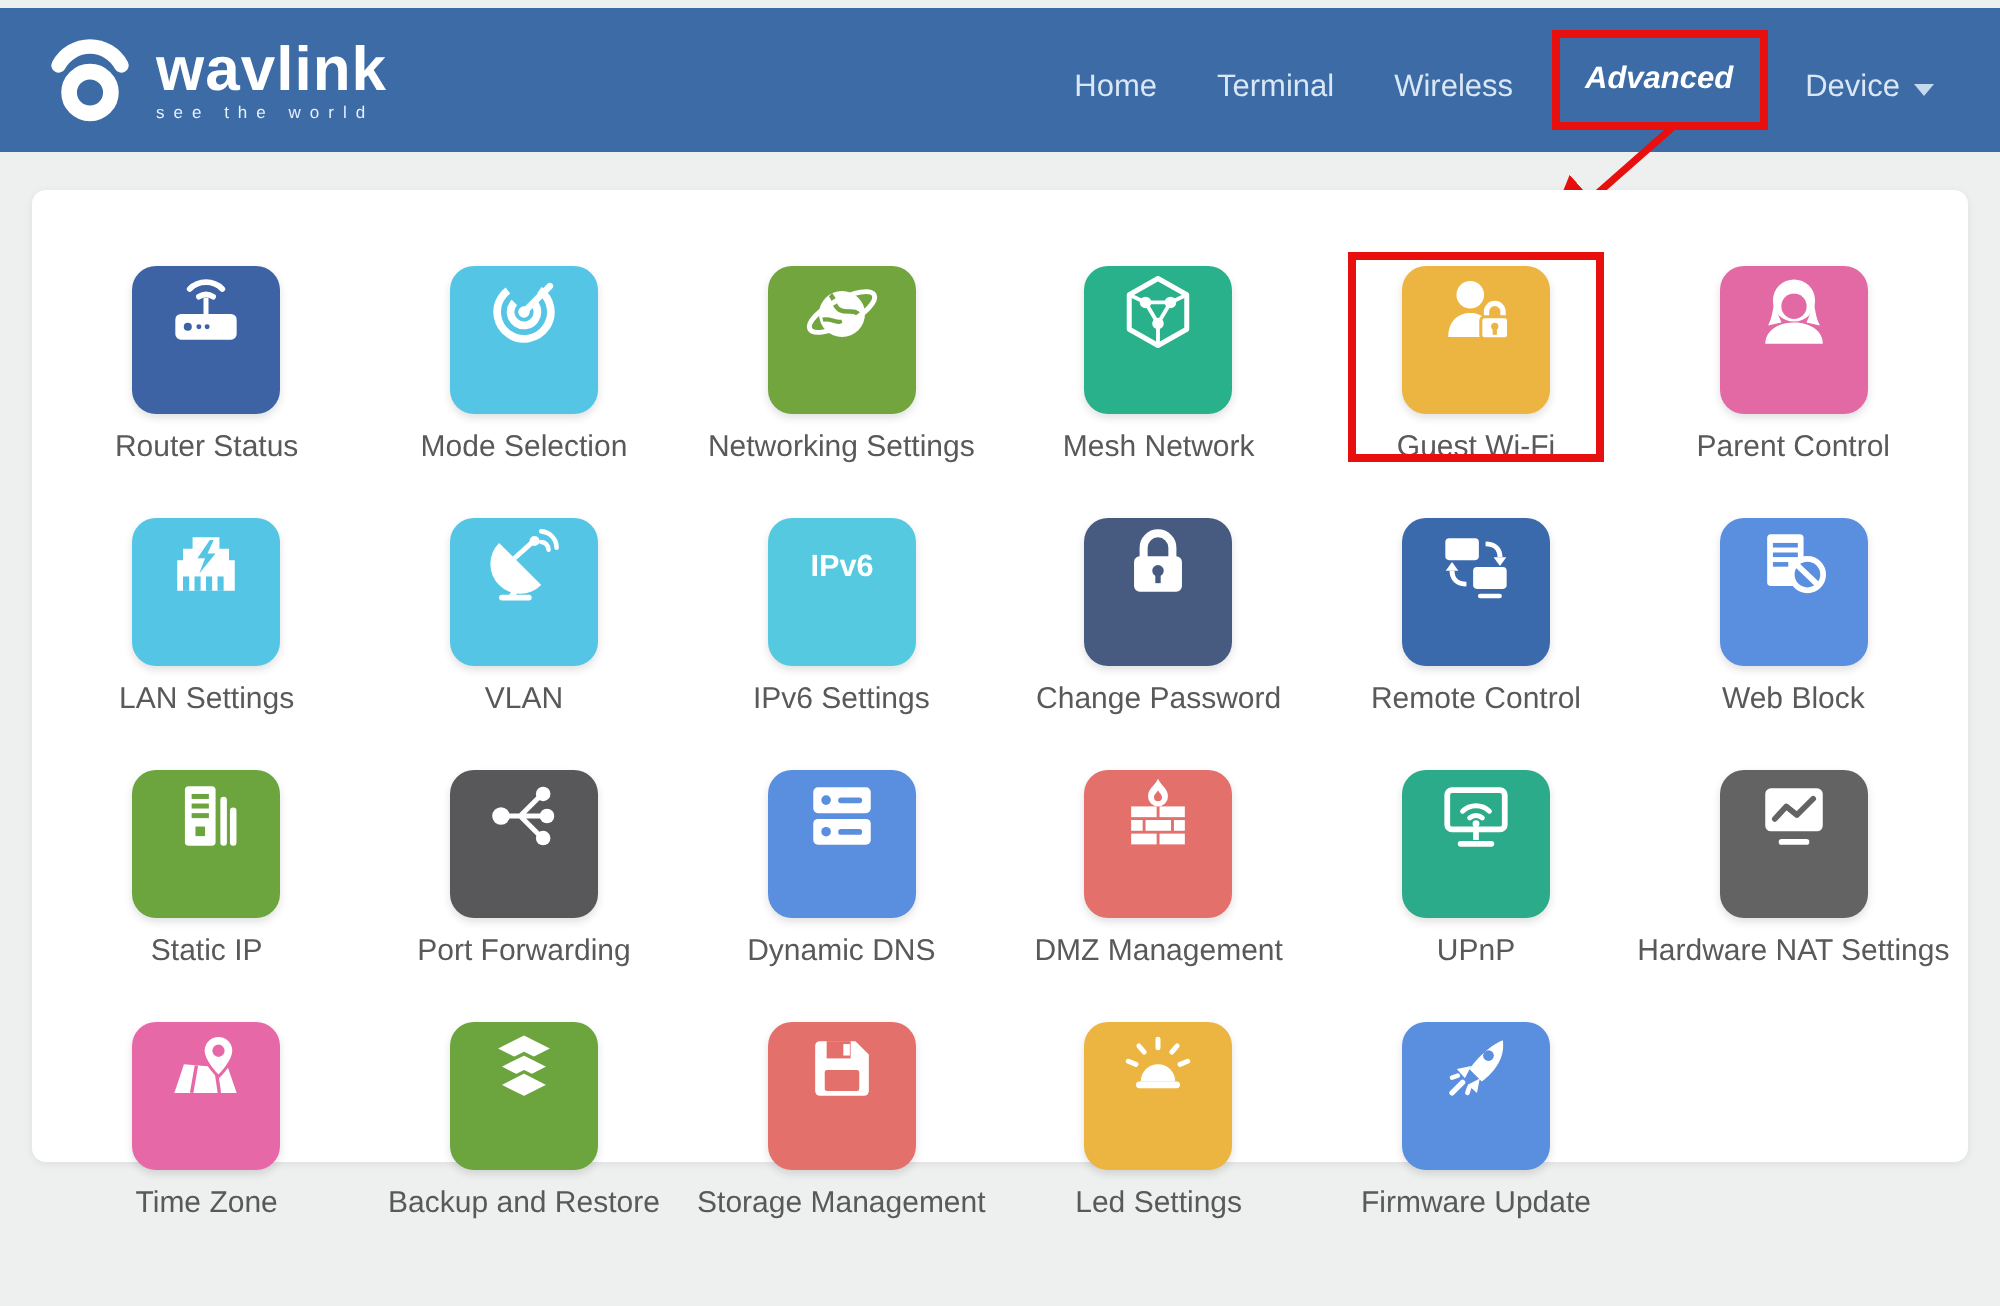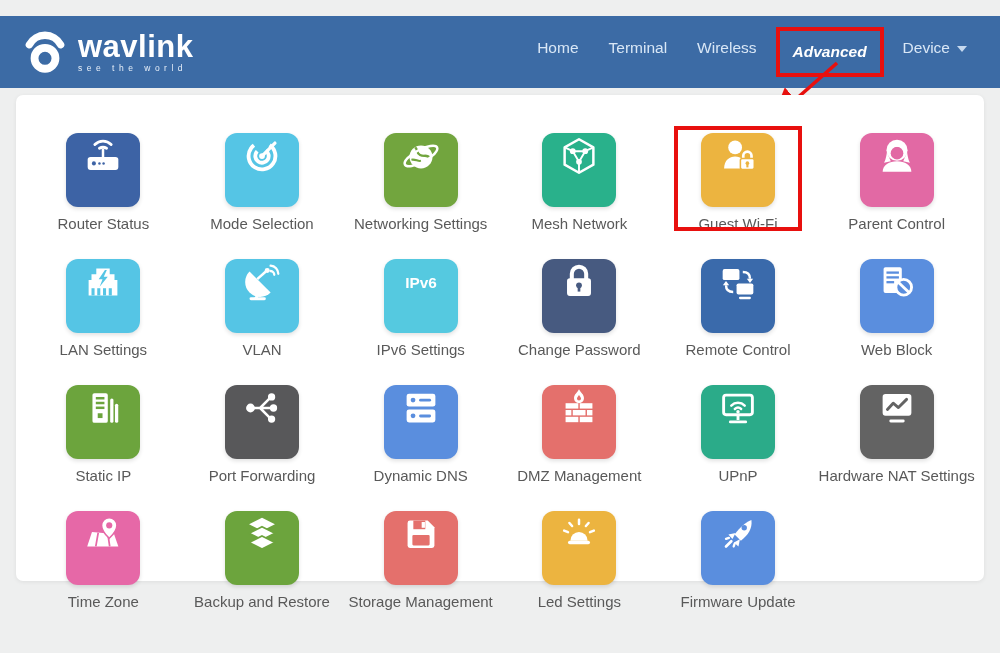--- a/index.html
+++ b/index.html
@@ -8,29 +8,29 @@
   }
   *{box-sizing:border-box;}
   html,body{margin:0;padding:0;}
   body{
     width:1000px;height:653px;position:relative;overflow:hidden;
     background:var(--page-bg);
     font-family:"Liberation Sans",sans-serif;
   }
   
   .navbar{
-    position:absolute;left:0;top:16px;width:1000px;height:72px;
+    position:absolute;left:0;top:4px;width:1000px;height:72px;
     background:var(--navbar);display:flex;align-items:center;
     padding:0 18px 0 22px;
   }
   .logo{display:flex;align-items:center;gap:10px;}
   .logo-text{display:flex;flex-direction:column;line-height:1;}
   .logo-word{color:#fff;font-size:31px;font-weight:bold;letter-spacing:0.5px;}
   .logo-tag{color:#e8f0fa;font-size:8.5px;letter-spacing:4.5px;margin-top:2px;}
-  .nav-items{margin-left:auto;display:flex;align-items:flex-start;}
+  .nav-items{margin-left:auto;display:flex;align-items:flex-end;}
   .nav-item{
     color:var(--nav-text);font-size:15.5px;padding:12px 15px;cursor:pointer;
     display:flex;align-items:center;gap:7px;white-space:nowrap;
   }
   .nav-item.active{
     color:var(--nav-active);font-weight:bold;
     border:4px solid var(--red);padding:12px 13px;margin:0 4px;font-style:italic;
   }
   .caret{
     width:0;height:0;border-left:5px solid transparent;border-right:5px solid transparent;

